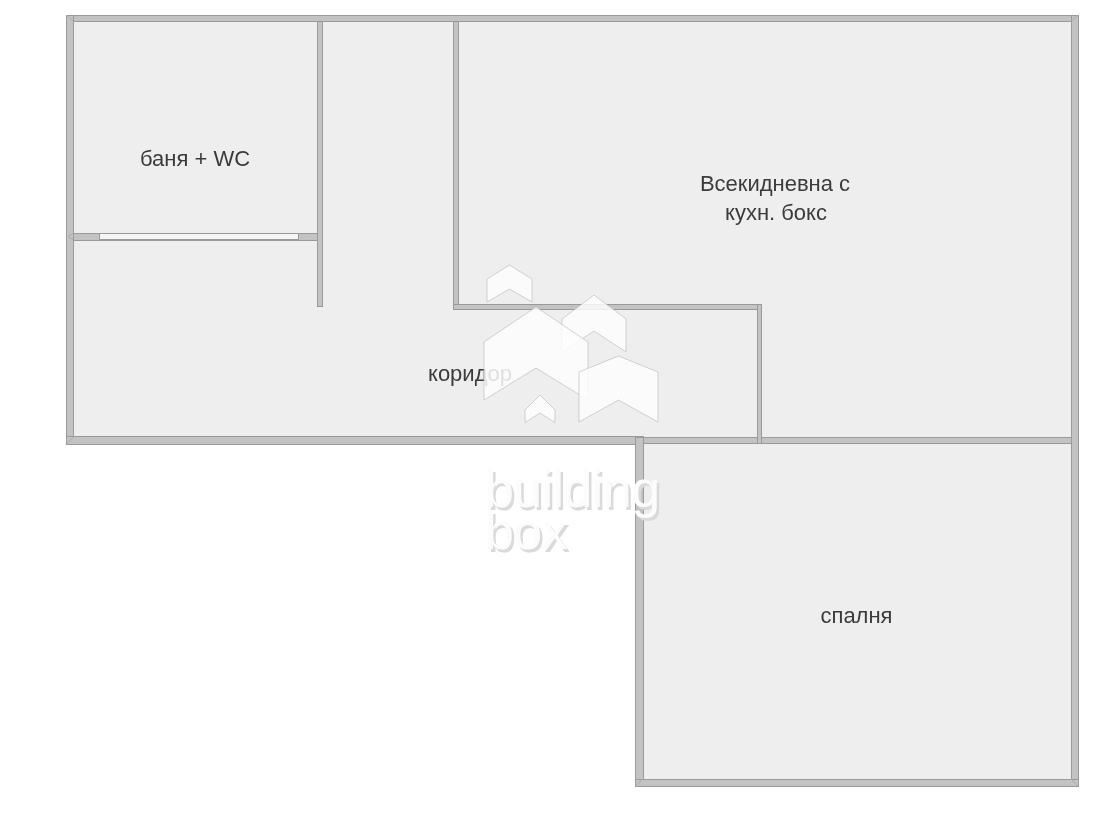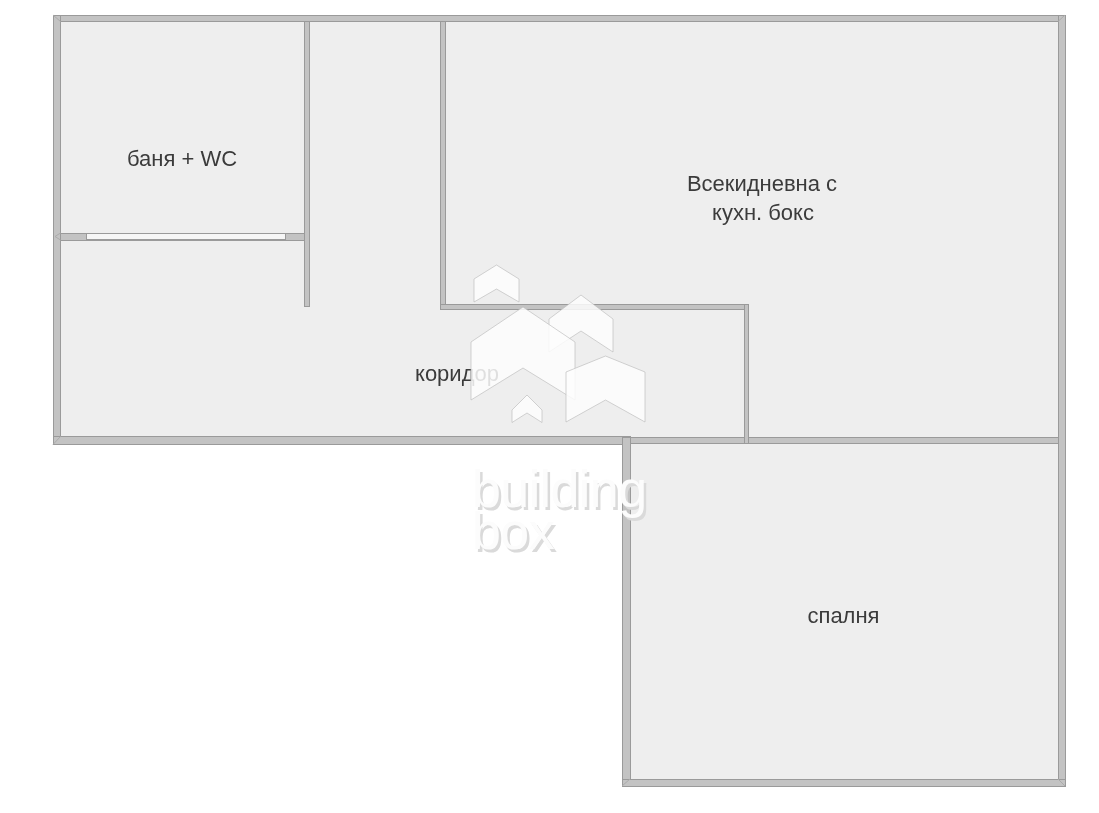--- a/index.html
+++ b/index.html
@@ -1,16 +1,16 @@
 <!DOCTYPE html>
 <html><head>
 <meta charset="utf-8">
 <style>
   html,body{margin:0;padding:0;background:#ffffff;}
-  #plan{width:985px;height:813px;position:relative;font-family:"Liberation Sans",sans-serif;}
+  #plan{width:985px;height:813px;position:relative;font-family:"Liberation Sans",sans-serif;padding-left:13px;}
 </style>
 </head>
 <body>
 
 <div id="plan">
 <svg width="1099" height="813" viewBox="0 0 1099 813" xmlns="http://www.w3.org/2000/svg">
 
   <rect x="0" y="0" width="1099" height="813" fill="#ffffff"></rect>
 
   <rect x="53" y="15" width="1012" height="429.5" fill="#eeeeee"></rect>

